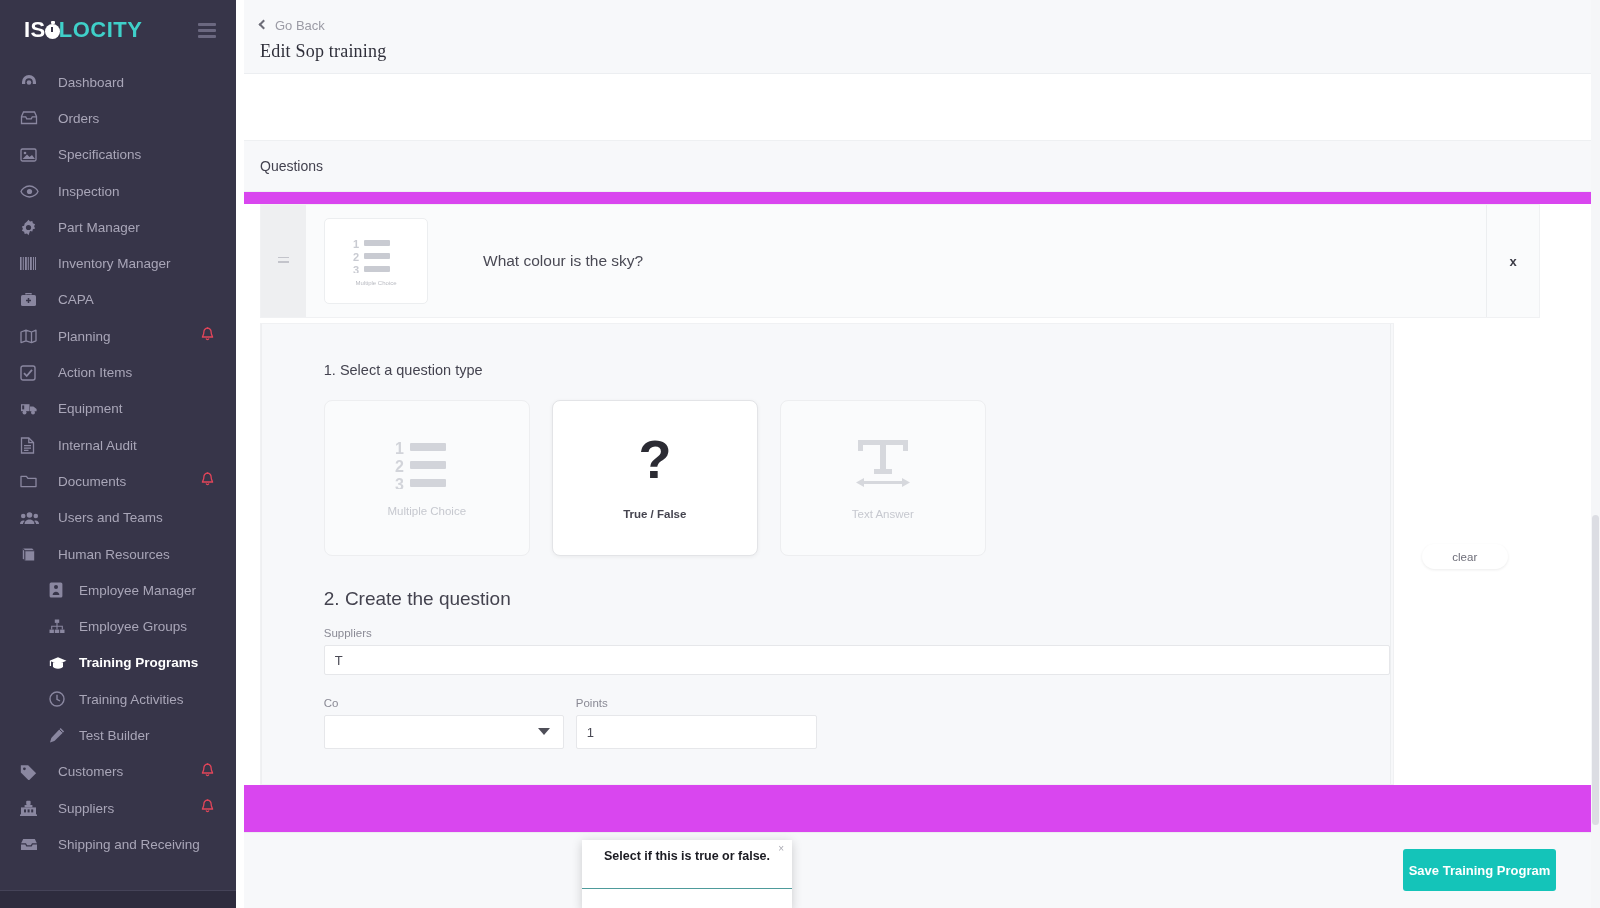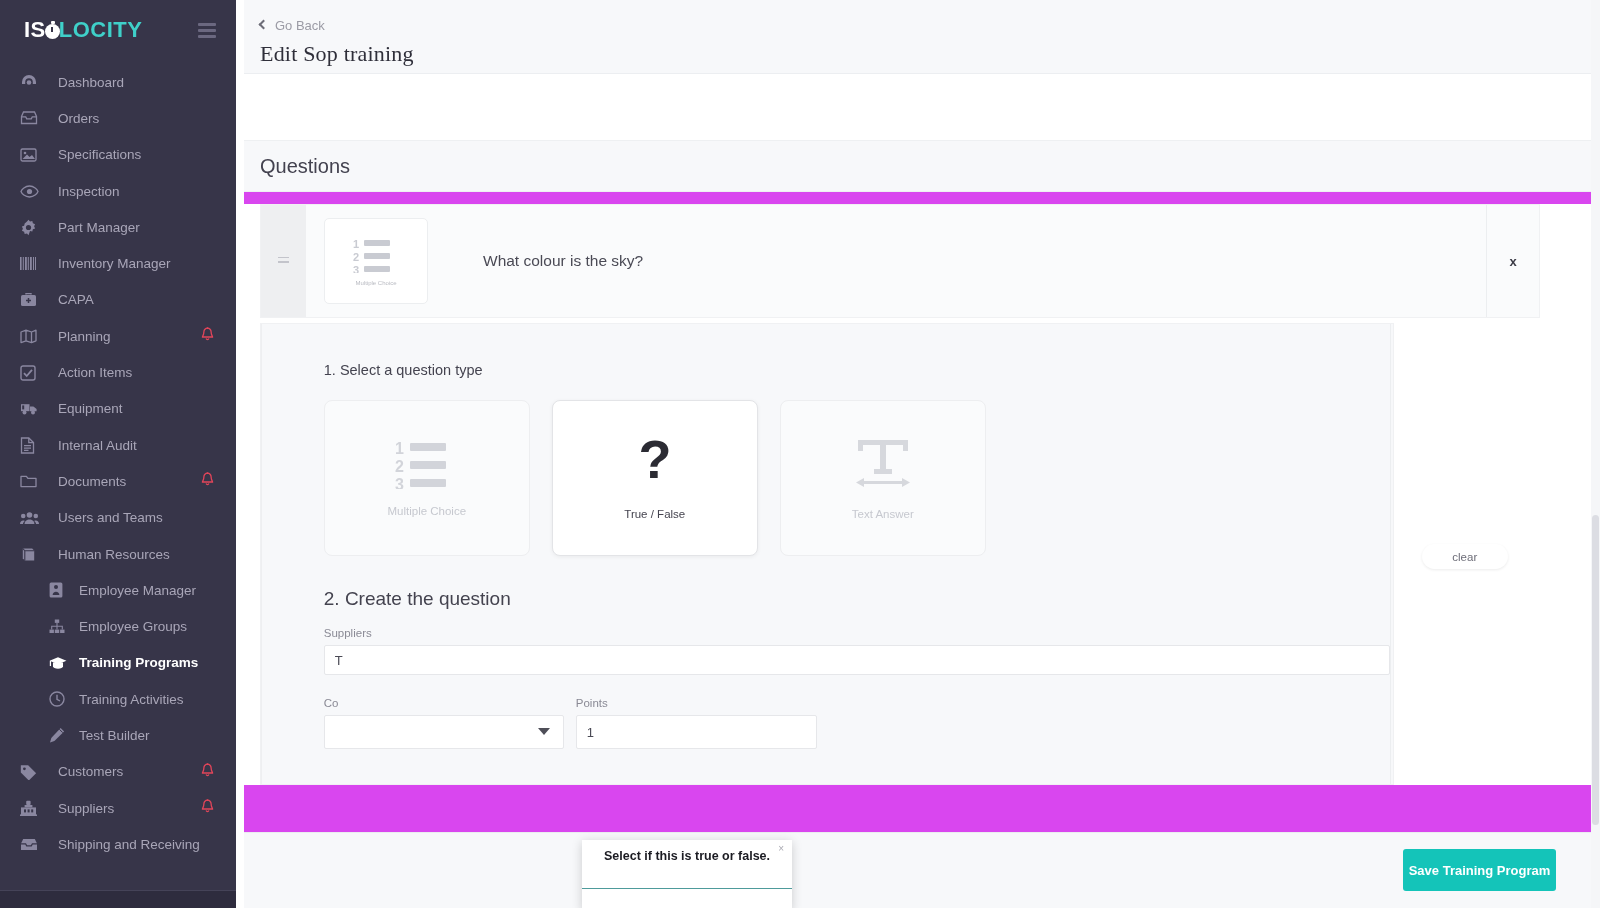--- a/index.html
+++ b/index.html
@@ -84,30 +84,30 @@
     display: inline-flex; align-items: center; gap: 8px;
     color: #9b9ba5; font-size: 13px; cursor: pointer;
   }
   .chev {
     display: inline-block; width: 7px; height: 7px;
     border-left: 2px solid #6d6d78; border-bottom: 2px solid #6d6d78;
     transform: rotate(45deg); margin-bottom: 1px;
   }
   .page-title {
     font-family: "Liberation Serif", serif;
-    font-size: 22px; color: #2f2f3a; margin-top: 8px; letter-spacing: .2px;
+    font-size: 18px; color: #2f2f3a; margin-top: 8px; letter-spacing: .2px;
   }
 
   .white-gap { height: 66px; background: #ffffff; }
 
   .section-bar {
     height: 52px; background: #f7f8fa;
     border-top: 1px solid #eef0f2; border-bottom: 1px solid #eef0f2;
     display: flex; align-items: center; padding-left: 16px;
-    color: #43424f; font-size: 20px;
+    color: #43424f; font-size: 14px;
   }
 
   .q-area { position: relative; background: #ffffff; }
 
   
   .q-row {
     position: relative; display: flex;
     margin: 12px 0 0 16px; width: 1280px; height: 114px;
     background: #fafbfc; border: 1px solid #f0f1f3;
   }
@@ -152,21 +152,21 @@
   .step-title { font-size: 14.5px; color: #44434f; }
   .type-cards { display: flex; gap: 22px; margin-top: 22px; }
   .type-card {
     width: 206px; height: 156px; border-radius: 8px;
     background: #fafbfc; border: 1px solid #edeef0;
     display: flex; flex-direction: column; align-items: center; justify-content: center;
     cursor: pointer;
   }
   .type-card.selected { background: #ffffff; border: 1px solid #e3e4e7; box-shadow: 0 1px 4px rgba(0,0,0,.06); }
   .type-card .tc-label { margin-top: 16px; font-size: 11.5px; color: #c6c8cf; }
-  .type-card.selected .tc-label { color: #45444f; }
+  .type-card.selected .tc-label { color: #45444f; font-weight: bold; }
 
   .step2 { margin-top: 32px; font-size: 19px; color: #44434f; }
 
   .field-label { font-size: 11.5px; color: #8a8a95; margin-bottom: 6px; }
   .fld-question { margin-top: 17px; width: 1066px; }
   .inp {
     width: 100%; height: 30px; background: #ffffff;
     border: 1px solid #e6e7ea; border-radius: 2px;
     padding: 0 10px; font-size: 13px; color: #4a4a55;
     font-family: "Liberation Sans", sans-serif;

